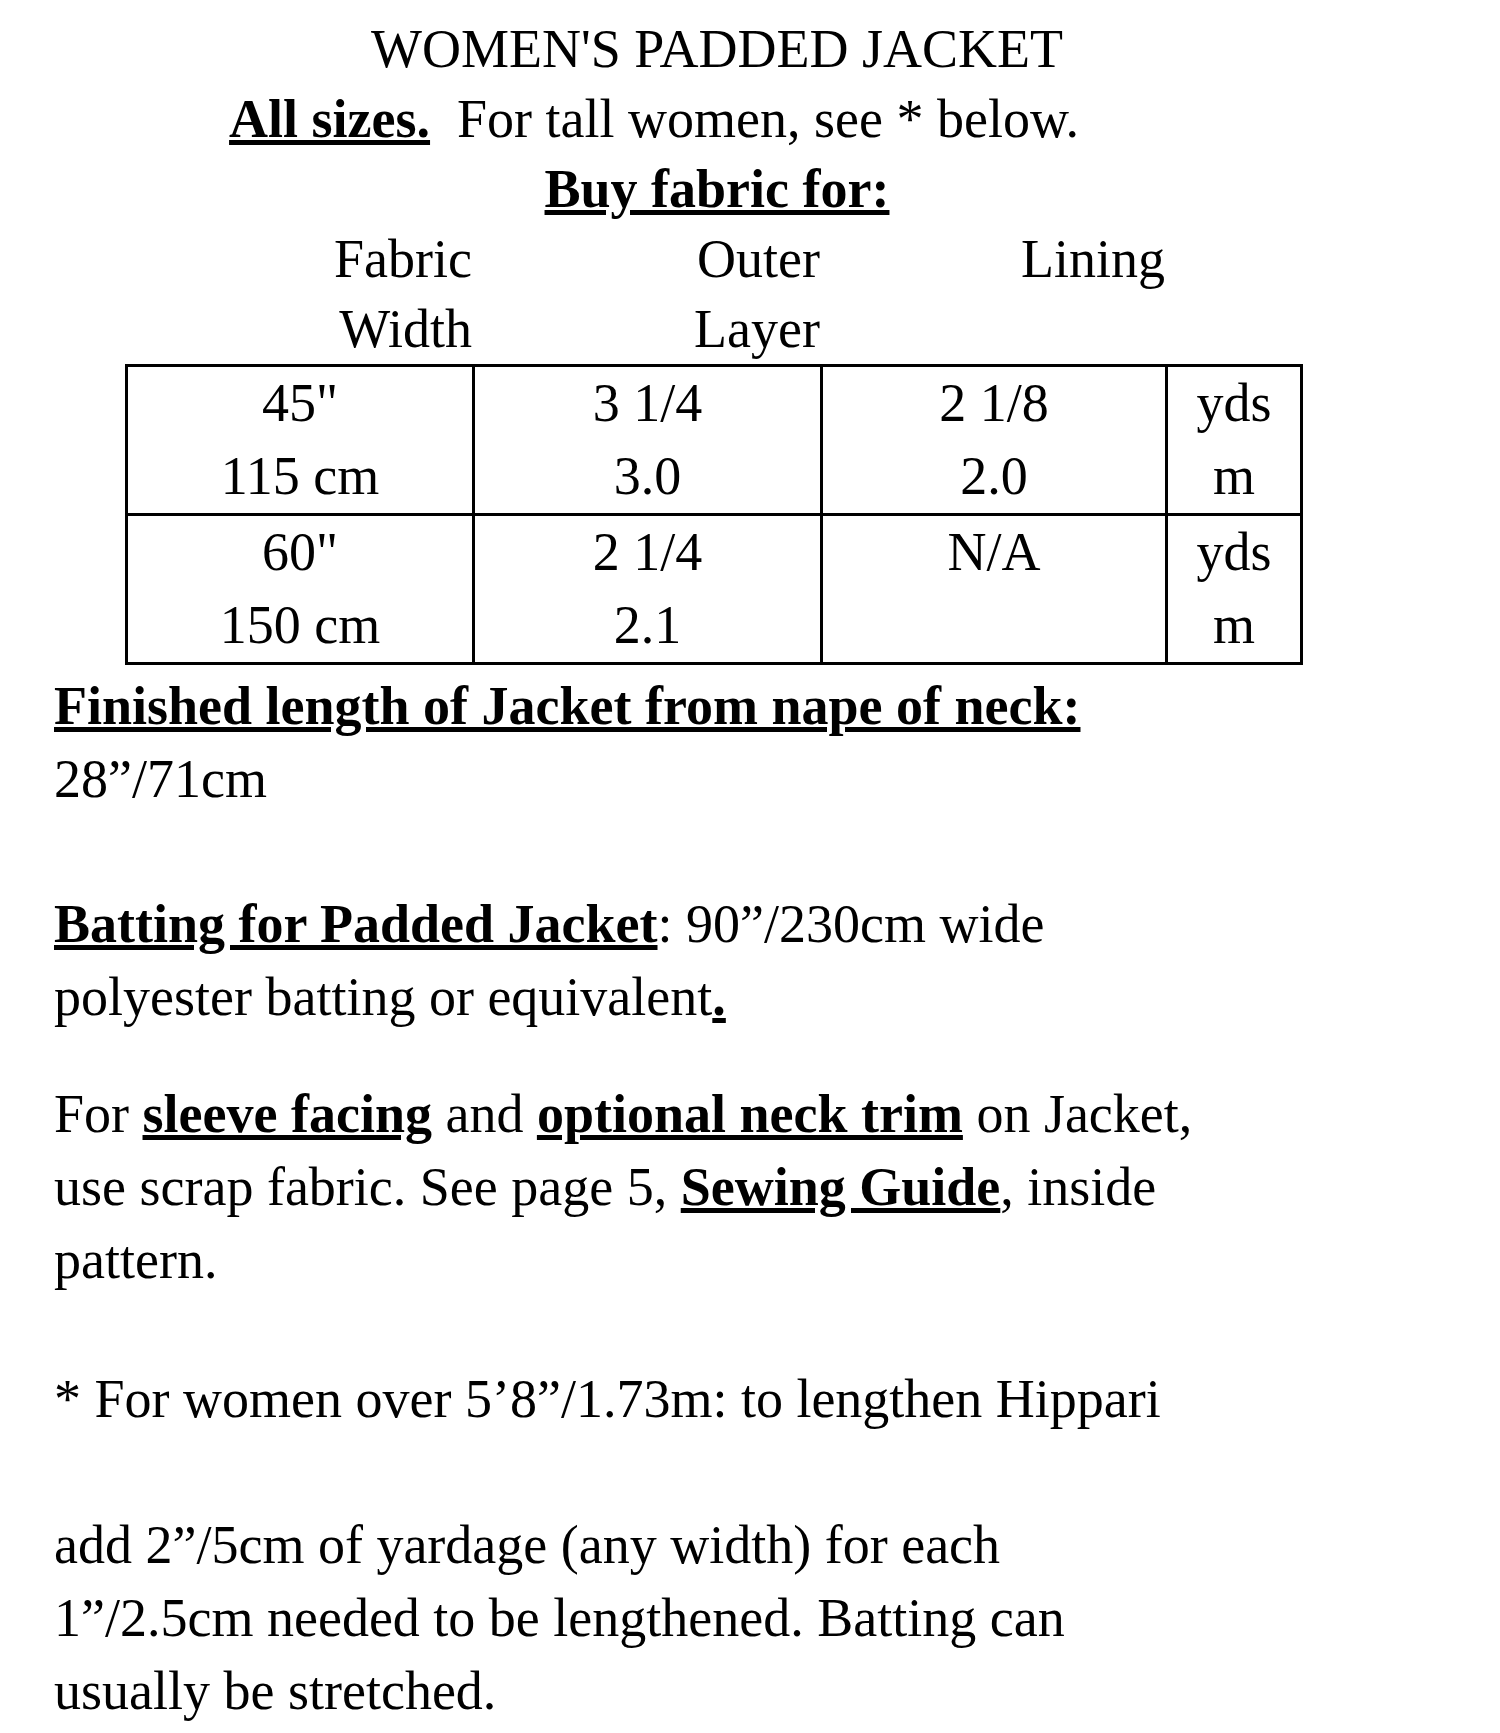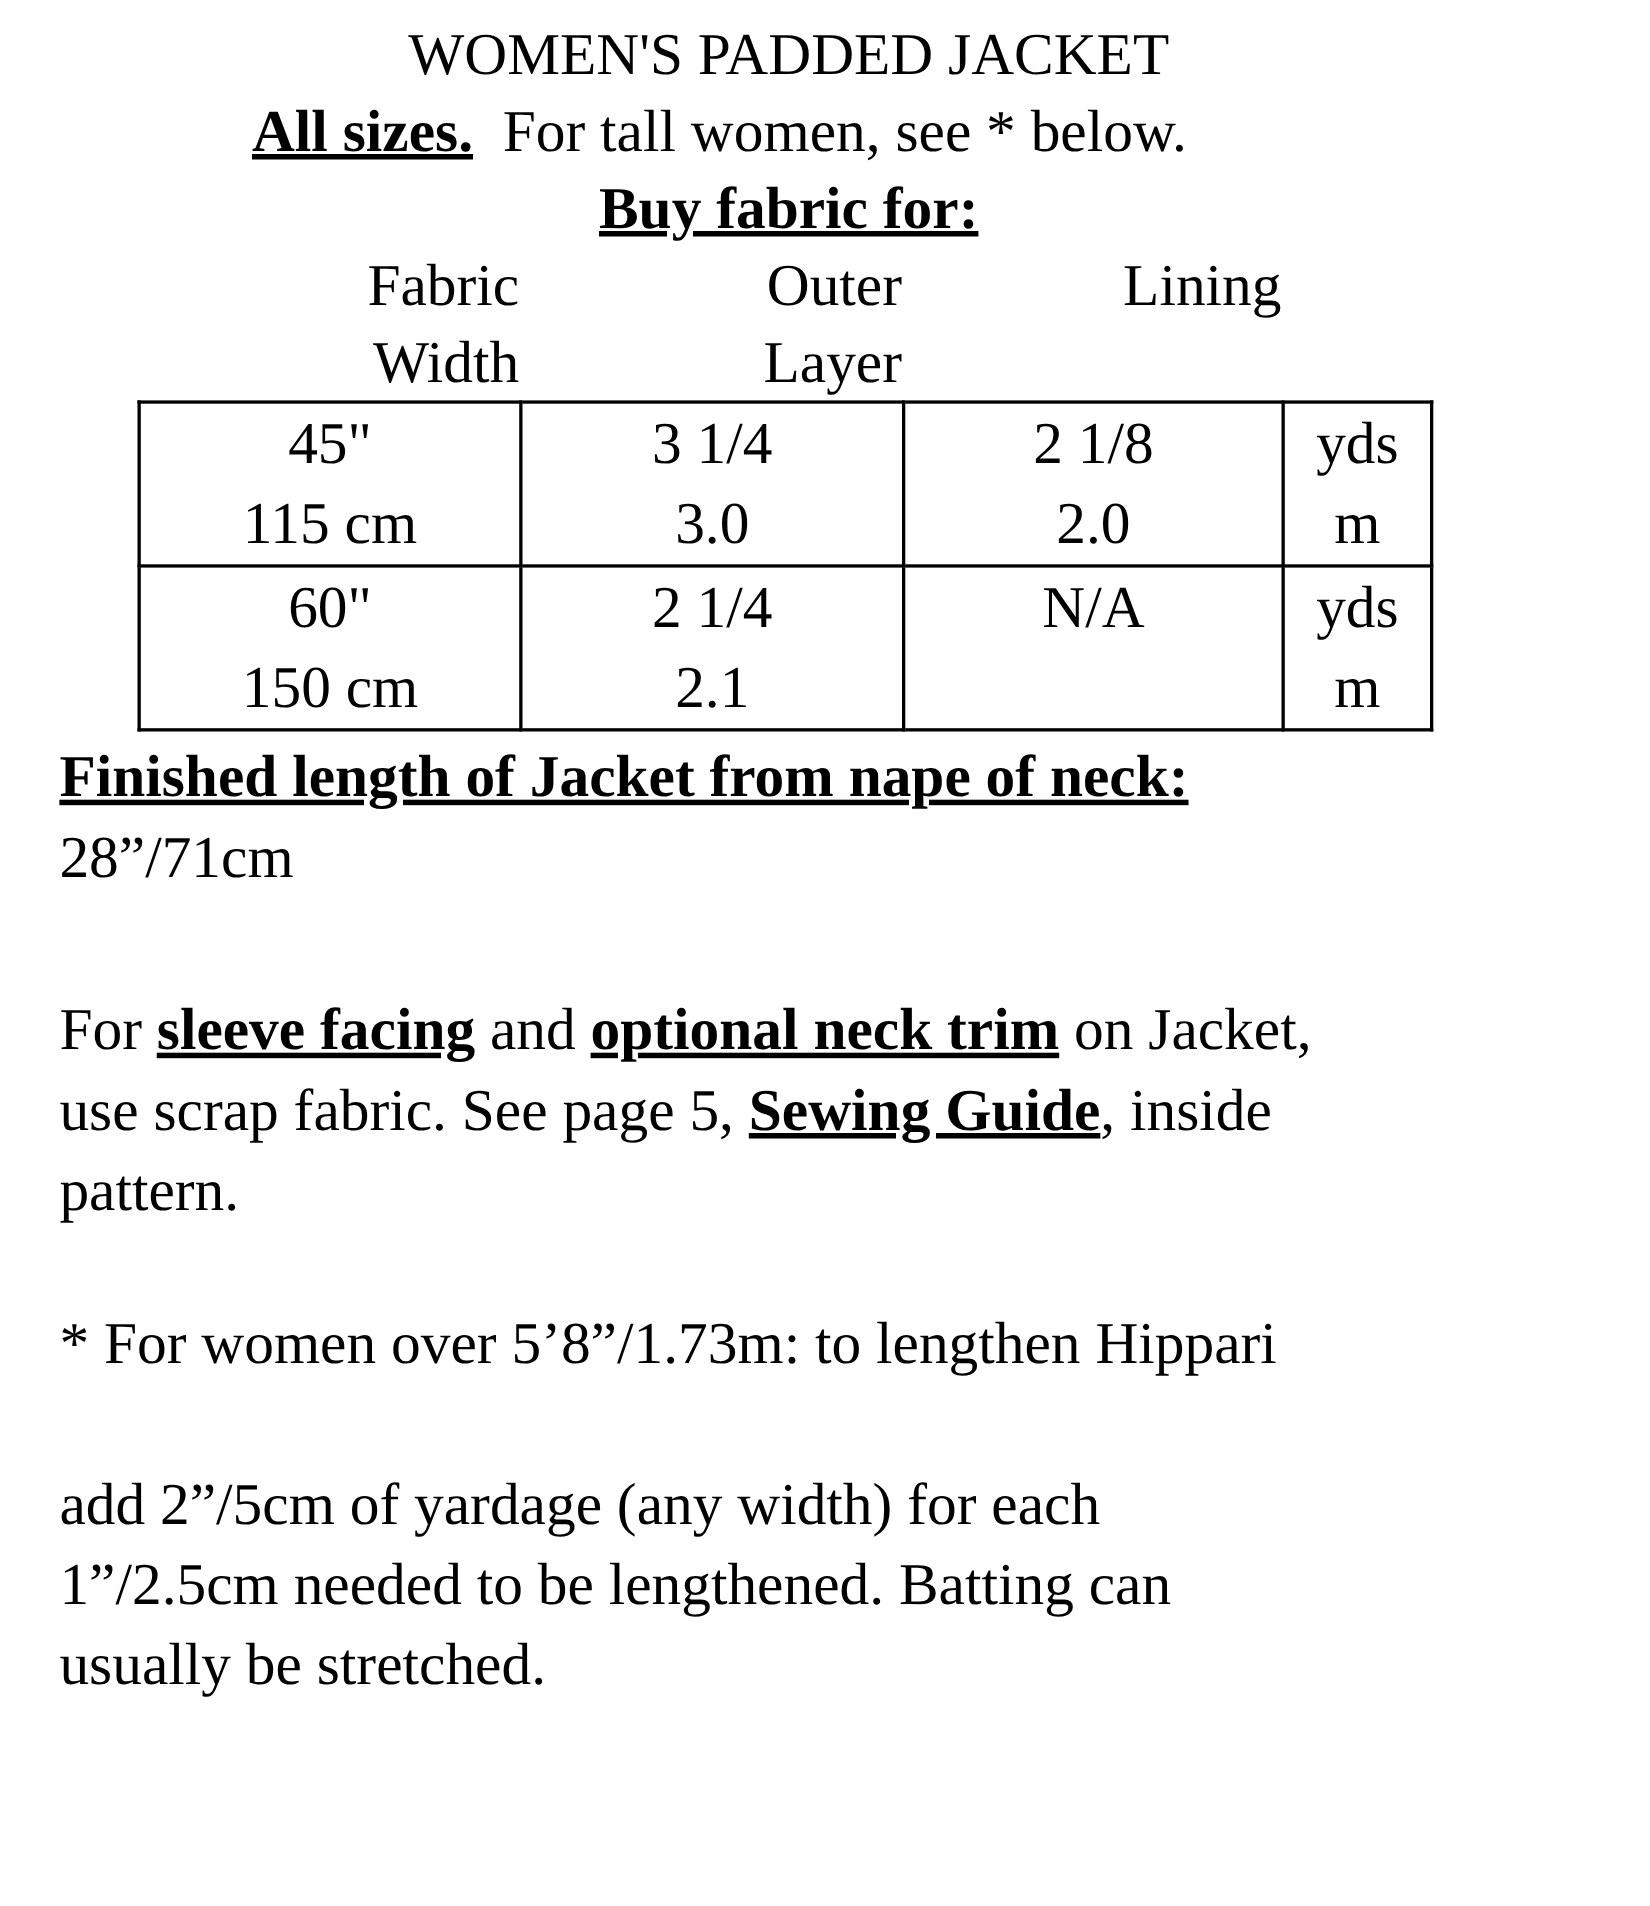--- a/index.html
+++ b/index.html
@@ -64,21 +64,21 @@
   .cw3 { width: 345px; }
   .cw4 { width: 135px; }
 
   
   p.para {
     margin: 0;
     width: 1400px;
   }
   p.p1 { margin-top: 5px; }
   p.p2 { margin-top: 72px; }
-  p.p3 { margin-top: 84px; }
+  p.p3 { margin-top: 44px; }
   p.p4 { margin-top: 66px; }
 </style>
 </head>
 <body>
 
 <div class="doc">
 
   <div class="hdr">
     <div>WOMEN'S PADDED JACKET</div>
     <div class="subtitle"><span class="b">All sizes.</span><span>  For tall women, see * below.</span></div>
@@ -133,18 +133,19 @@
         <td>
           <div>yds</div>
           <div>m</div>
         </td>
       </tr>
     </tbody>
   </table>
 
   <p class="para p1"><span class="b">Finished length of Jacket from nape of neck:</span><br><span>28”/71cm</span></p>
 
+  <p class="para p2"><span class="b">Batting for Padded Jacket</span><span>: 90”/230cm wide</span><br><span>polyester batting or equivalent</span><span class="b">.</span></p>
 
   <p class="para p3"><span>For </span><span class="b">sleeve facing</span><span> and </span><span class="b">optional neck trim</span><span> on Jacket,</span><br><span>use scrap fabric. See page 5, </span><span class="b">Sewing Guide</span><span>, inside</span><br><span>pattern.</span></p>
 
   <p class="para p4"><span>* For women over 5’8”/1.73m: to lengthen Hippari</span><br><br><span>add 2”/5cm of yardage (any width) for each</span><br><span>1”/2.5cm needed to be lengthened. Batting can</span><br><span>usually be stretched.</span></p>
 
 </div>
 
 </body></html>

